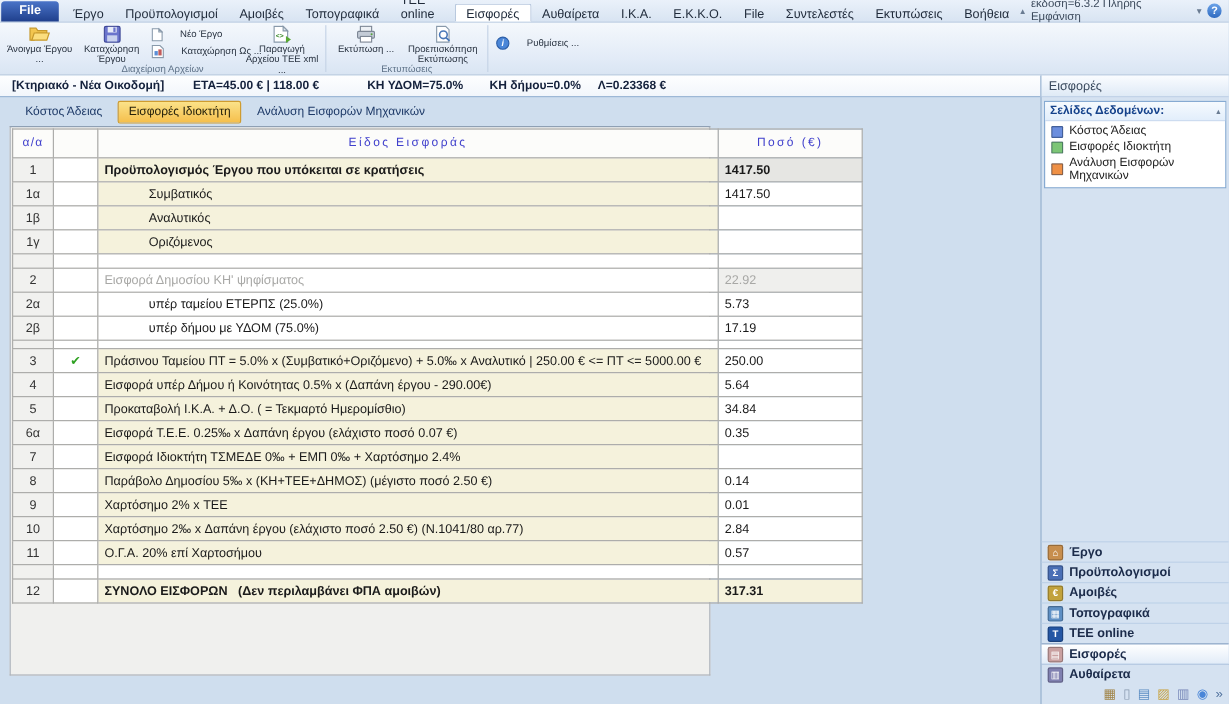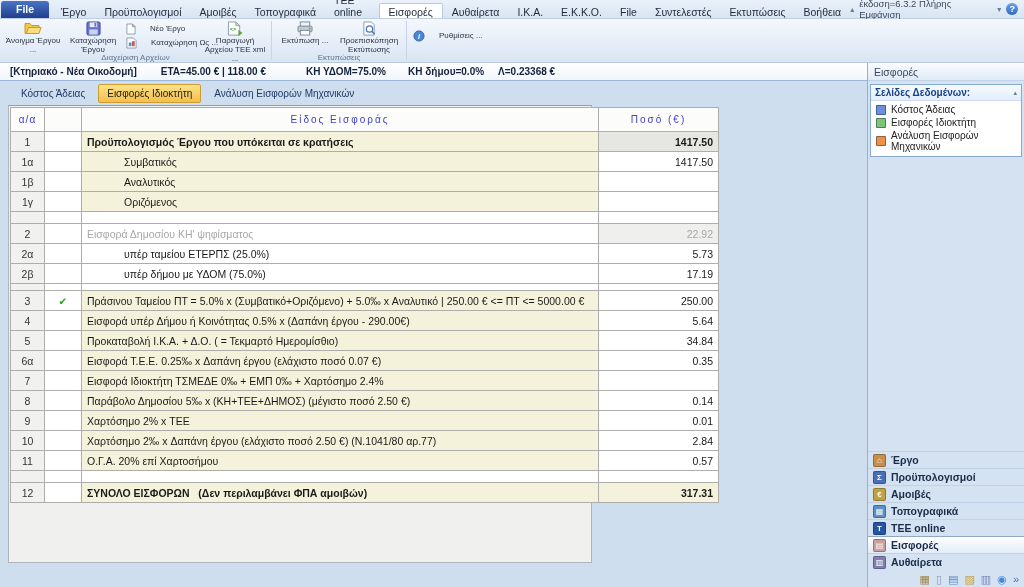--- a/index.html
+++ b/index.html
@@ -70,21 +70,21 @@
   .grid col.c1{ width:34px; } .grid col.c2{ width:37px; }
   .grid col.c3{ width:517px; } .grid col.c4{ width:120px; }
   .grid th, .grid td { border:1px solid #adadab; overflow:hidden; white-space:nowrap; }
   .grid th { height:24px; background:#fcfcfa; color:#4040cc; font-weight:normal;
     font-size:10px; letter-spacing:2px; }
   .grid th.h-num { letter-spacing:1px; }
   .grid td { height:20px; font-size:10.5px; }
   .c-num { background:#f1f1ef; text-align:center; color:#333; font-size:10px; }
   .c-chk { background:#fff; text-align:center; color:#2ea121; font-weight:bold; font-size:11px; }
   .c-desc { background:#fff; padding:0 5px; }
-  .c-amt  { background:#fff; text-align:right; padding:0 5px; }
+  .c-amt  { background:#fff; text-align:left; padding:0 5px; }
   tr[data-style="section"] .c-desc { background:#f5f2dc; font-weight:bold; }
   tr[data-style="section"] .c-amt  { background:#e6e6e3; font-weight:bold; }
   tr[data-style="sub"] .c-desc { background:#f5f2dc; padding-left:42px; }
   tr[data-style="subw"] .c-desc { padding-left:42px; }
   tr[data-style="muted"] .c-desc { color:#a8a8a6; }
   tr[data-style="muted"] .c-amt { background:#efefed; color:#a8a8a6; }
   tr[data-style="row"] .c-desc { background:#f5f2dc; }
   tr[data-style="total"] .c-desc, tr[data-style="total"] .c-amt
     { background:#f5f2dc; font-weight:bold; }
   tr[data-style="spacer"] td { height:12px; }

